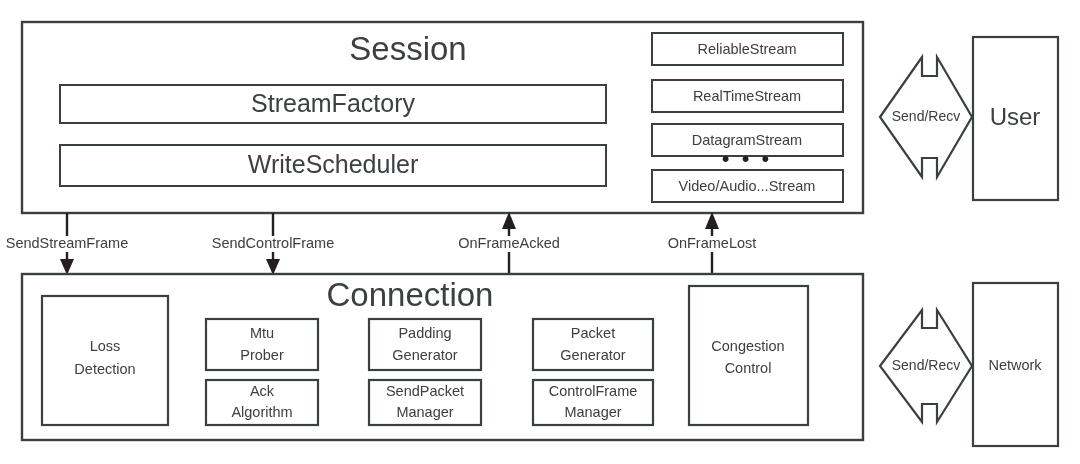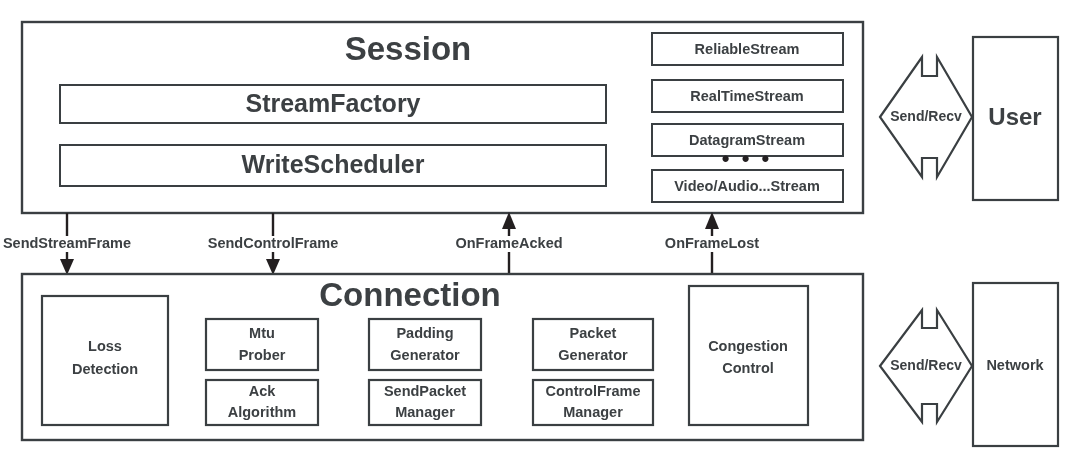--- a/index.html
+++ b/index.html
@@ -10,21 +10,20 @@
   body {
     width: 1080px;
     height: 464px;
     overflow: hidden;
     font-family: "Liberation Sans", sans-serif;
   }
   #diagram-root {
     position: relative;
     width: 1080px;
     height: 412px;
-    font-weight: bold;
   }
   svg#arch-svg {
     display: block;
     width: 1080px;
     height: 464px;
   }
   .box-outline {
     fill: #ffffff;
     stroke: #3a3f42;
     stroke-width: 2.2;

